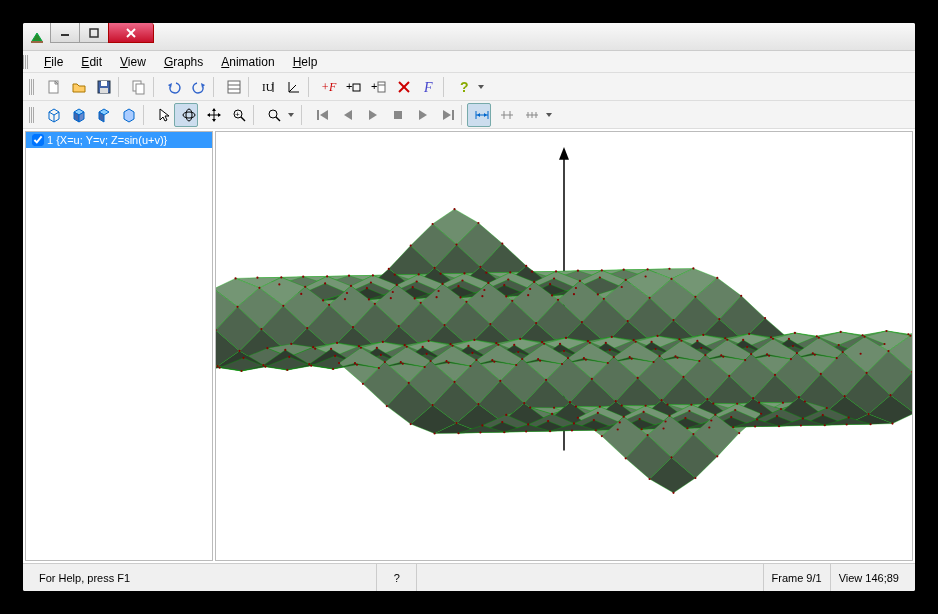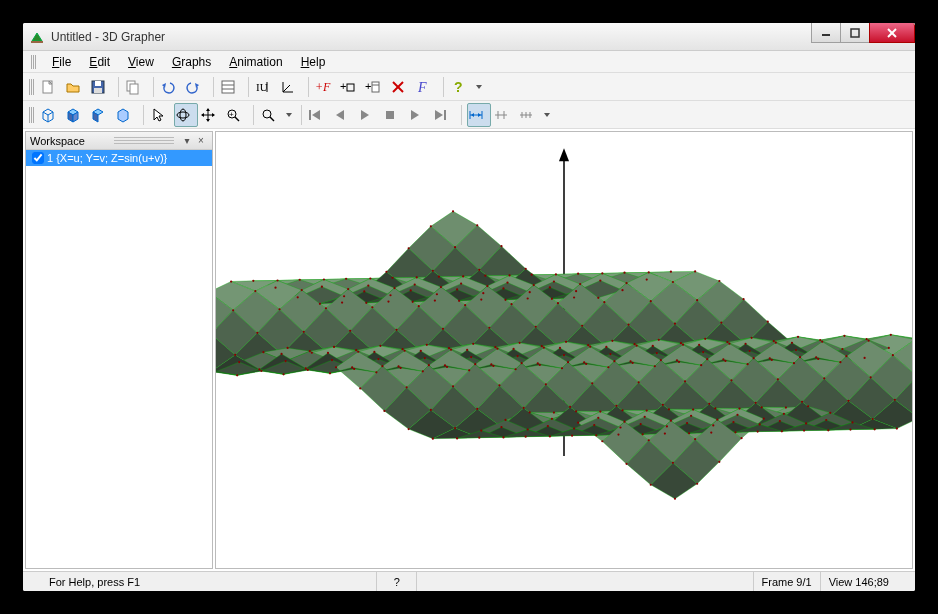--- a/index.html
+++ b/index.html
@@ -5,58 +5,57 @@
 * { box-sizing: border-box; margin: 0; padding: 0; }
 body { background: #000; font-family: "Segoe UI", Tahoma, sans-serif; font-size: 12px; color: #000; display: flex; align-items: center; justify-content: center; height: 614px; width: 938px; }
 .frame { width: 900px; height: 576px; border: 4px solid #000; border-radius: 6px; background: #fff; display: flex; flex-direction: column; overflow: hidden; box-shadow: 0 0 0 1px #000; }
 .titlebar { height: 28px; background: linear-gradient(to bottom, #f9f9f9, #e4e4e4); display: flex; align-items: center; border-bottom: 1px solid #ccc; padding-left: 6px; }
 .titlebar .icon { width: 16px; height: 16px; margin-right: 6px; display: inline-flex; align-items: center; justify-content: center; }
 .titlebar .title { flex: 1; font-size: 12px; color: #333; }
 .winbtns { display: flex; height: 100%; }
 .winbtn { width: 30px; height: 20px; margin-top: 0; border: 1px solid #9f9f9f; border-top: none; background: linear-gradient(to bottom, #f4f4f4, #dcdcdc); display: flex; align-items: center; justify-content: center; font-size: 10px; color: #333; margin-left: -1px; }
 .winbtn.close { width: 46px; background: linear-gradient(to bottom, #e68, #c8112b); border-color: #a00; color: #fff; border-top-right-radius: 3px; }
 .winbtn.close svg { stroke: #fff; }
-.menubar { height: 22px; background: #f4f4f4; display: flex; align-items: center; padding-left: 8px; border-bottom: 1px solid #ddd; gap: 2px; }
+.menubar { height: 22px; background: #f4f4f4; display: flex; align-items: center; border-bottom: 1px solid #ddd; gap: 2px; }
 .menubar .grip { width: 5px; height: 14px; background: repeating-linear-gradient(to right, #aaa 0 1px, transparent 1px 2px); margin-right: 6px; }
 .menuitem { padding: 2px 8px; cursor: default; }
 .menuitem u { text-decoration: underline; }
 .toolbar { height: 28px; background: #f4f4f4; border-bottom: 1px solid #ddd; display: flex; align-items: center; padding-left: 4px; gap: 1px; }
 .toolbar .grip { width: 5px; height: 16px; background: repeating-linear-gradient(to right, #aaa 0 1px, transparent 1px 2px); margin: 0 4px 0 2px; }
-.tbtn { width: 24px; height: 24px; display: flex; align-items: center; justify-content: flex-start; border: 1px solid transparent; border-radius: 2px; }
+.tbtn { width: 24px; height: 24px; display: flex; align-items: center; justify-content: flex-end; border: 1px solid transparent; border-radius: 2px; }
 .tbtn.active { border-color: #7aa; background: #cde; }
 .sep { width: 1px; height: 20px; background: #ccc; margin: 0 4px; }
 .content { flex: 1; display: flex; background: #fff; min-height: 0; }
 .sidebar { width: 188px; border: 1px solid #bbb; margin: 2px; display: flex; flex-direction: column; background: #fff; }
 .sidehdr { height: 18px; background: linear-gradient(to bottom, #f4f4f4, #e0e0e0); border-bottom: 1px solid #ccc; display: flex; align-items: center; padding: 0 4px; font-size: 11px; }
 .sidehdr .hdrtext { flex: 1; }
 .sidehdr .hdrgrip { flex: 0 0 auto; width: 60px; height: 8px; background: repeating-linear-gradient(to bottom, #bbb 0 1px, transparent 1px 3px); margin: 0 6px; }
 .sidehdr .pin, .sidehdr .x { width: 14px; text-align: center; color: #555; font-size: 10px; }
 .listitem { display: flex; align-items: center; height: 16px; background: #3399ff; color: #fff; padding-left: 6px; font-size: 11px; gap: 3px; }
 .listitem input { width: 12px; height: 12px; }
 .viewport { flex: 1; border: 1px solid #bbb; margin: 2px 2px 2px 0; background: #fff; position: relative; overflow: hidden; }
-.statusbar { height: 20px; background: #f0f0f0; border-top: 1px solid #ccc; display: flex; align-items: center; font-size: 11px; padding: 0 18px; }
+.statusbar { height: 28px; background: #f0f0f0; border-top: 1px solid #ccc; display: flex; align-items: center; font-size: 11px; padding: 0 8px; }
 .statusbar .cell { padding: 0 8px; border-left: 1px solid #ccc; height: 100%; display: flex; align-items: center; }
 .statusbar .cell:first-child { border-left: none; flex: 1; }
 .statusbar .cell.q { flex: 0 0 auto; width: 40px; justify-content: center; }
 .statusbar .cell.mid { flex: 1; }
 svg { display: block; }
 </style>
 </head>
 <body>
 
 <div class="frame">
 
   <div class="titlebar">
     <span class="icon">
       <svg width="16" height="16" viewBox="0 0 16 16">
           <path d="M3 12 L8 4 L13 12 Z" fill="#2a8a2a" stroke="#0a4" stroke-width="1"></path>
           <rect x="2" y="12" width="12" height="2" fill="#964"></rect>
         </svg>
     </span>
-    <span class="title">Untitled - 3D Grapher</span>
     <div class="winbtns">
       <div class="winbtn">
           <svg width="10" height="10">
             <line x1="1" y1="7" x2="9" y2="7" stroke="#333" stroke-width="2"></line>
           </svg>
         </div>
       <div class="winbtn">
           <svg width="10" height="10">
             <rect x="1" y="1" width="8" height="8" fill="none" stroke="#333" stroke-width="1.5"></rect>
           </svg>
@@ -307,26 +306,20 @@
       </div>
     <div class="tbtn" style="width:12px">
         <svg width="8" height="8">
           <path d="M1 2 L7 2 L4 6 Z" fill="#555"></path>
         </svg>
       </div>
   </div>
 
   <div class="content">
     <div class="sidebar">
-      <div class="sidehdr">
-        <span class="hdrtext">Workspace</span>
-        <span class="hdrgrip"></span>
-        <span class="pin">▾</span>
-        <span class="x">×</span>
-      </div>
       <div class="listitem">
         <input type="checkbox" checked="" style="">
         <span>1 {X=u; Y=v; Z=sin(u+v)}</span>
       </div>
     </div>
 
     <div class="viewport">
       <svg width="100%" height="100%" viewBox="0 0 690 430" preserveAspectRatio="xMidYMid meet">
 
         <line x1="345" y1="20" x2="345" y2="320" stroke="#000" stroke-width="1.5"></line>

